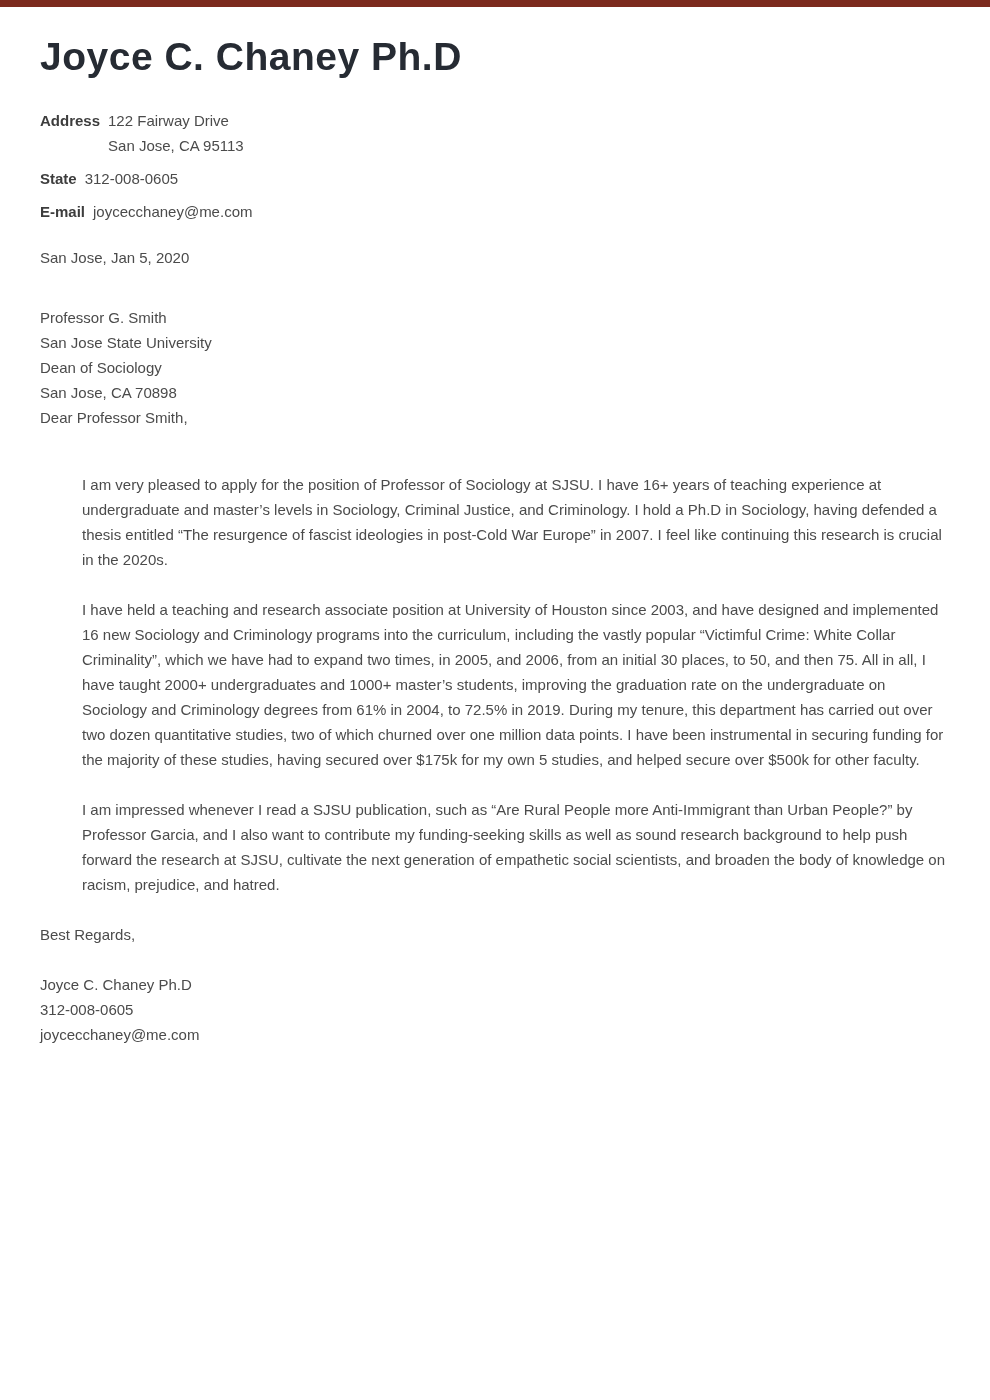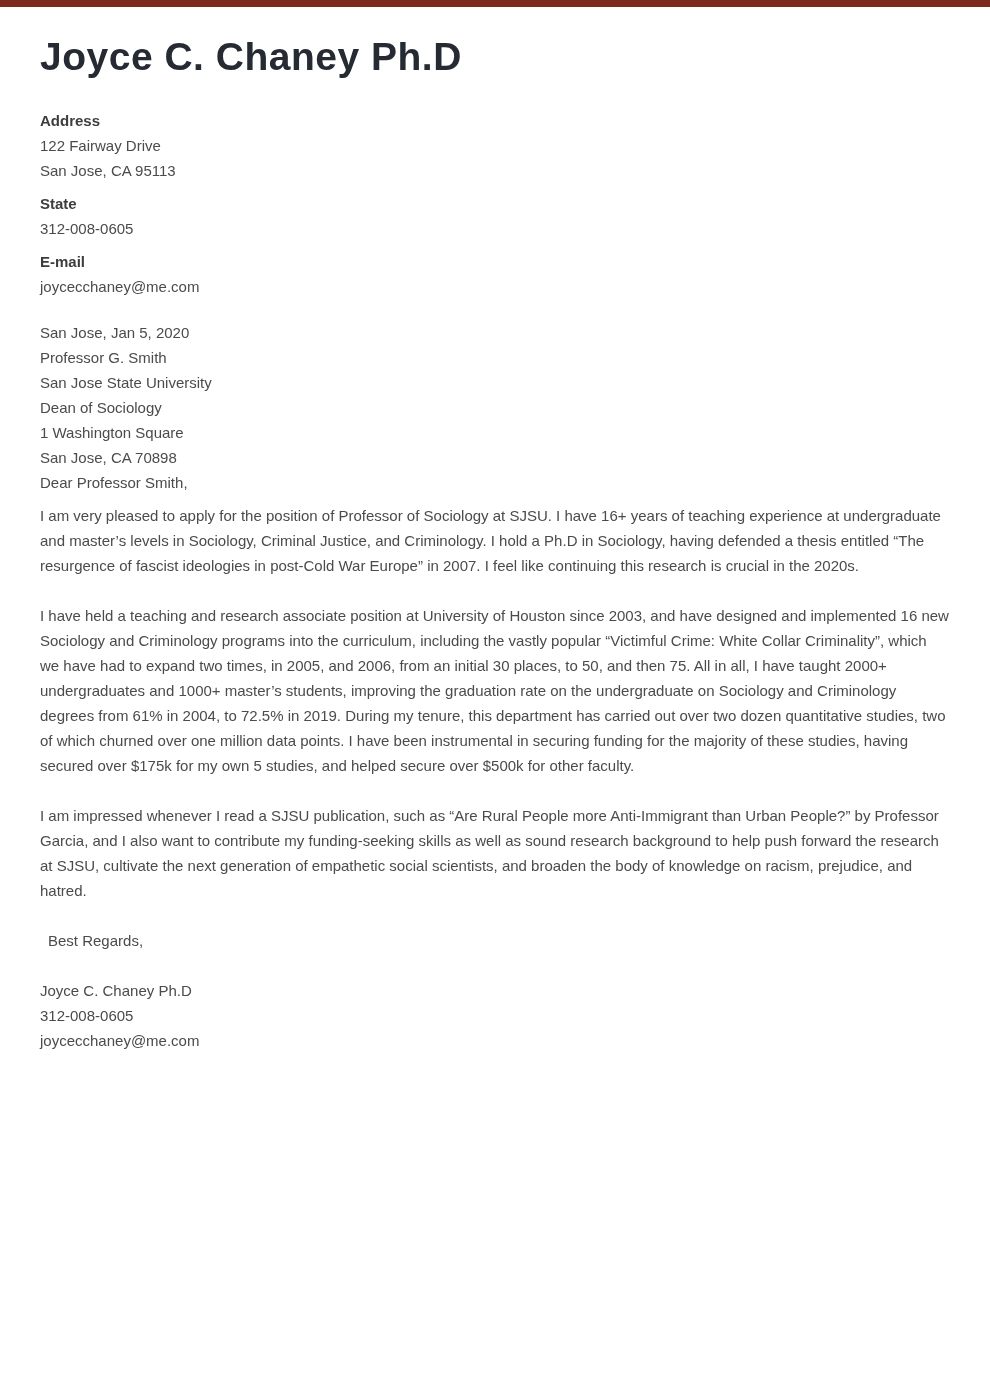--- a/index.html
+++ b/index.html
@@ -25,32 +25,32 @@
     line-height: 46px;
     margin-bottom: 28px;
   }
   .body-text, .contact-row, .date-line, .recipient-line, .salutation,
   .para, .closing, .signature-line {
     font-size: 15px;
     line-height: 25px;
     color: #4b4b4b;
   }
   .contact-block { margin-bottom: 21px; }
-  .contact-row { display: flex; margin-bottom: 8px; flex-direction: column; }
+  .contact-row { display: flex; margin-bottom: 8px; }
   .contact-label {
     font-weight: bold;
     color: #3d3d3d;
     margin-right: 8px;
     white-space: nowrap;
   }
-  .date-line { }
+  .date-line { margin-bottom: 35px; }
   .recipient-block { }
-  .salutation { margin-bottom: 8px; }
-  .para { margin-bottom: 25px; max-width: 912px; }
-  .closing { margin-bottom: 25px; margin-left: 8px; }
+  .salutation { margin-bottom: 42px; }
+  .para { margin-bottom: 25px; max-width: 912px; margin-left: 42px; }
+  .closing { margin-bottom: 25px; }
 </style>
 </head>
 <body>
 
 <div class="accent-bar" style="background: rgb(124, 42, 30);"></div>
 
 <div class="page">
 
   <div class="doc-title">Joyce C. Chaney Ph.D</div>
 
@@ -71,21 +71,20 @@
       <span class="contact-value">joycecchaney@me.com</span>
     </div>
   </div>
 
   <div class="date-line">San Jose, Jan 5, 2020</div>
 
   <div class="recipient-block">
     <div class="recipient-line">Professor G. Smith</div>
     <div class="recipient-line">San Jose State University</div>
     <div class="recipient-line">Dean of Sociology</div>
-    <div class="recipient-line">1 Washington Square</div>
     <div class="recipient-line">San Jose, CA 70898</div>
   </div>
 
   <div class="salutation">Dear Professor Smith,</div>
 
   <p class="para">I am very pleased to apply for the position of Professor of Sociology at SJSU. I have 16+ years of teaching experience at undergraduate and master’s levels in Sociology, Criminal Justice, and Criminology. I hold a Ph.D in Sociology, having defended a thesis entitled “The resurgence of fascist ideologies in post-Cold War Europe” in 2007. I feel like continuing this research is crucial in the 2020s.</p>
   <p class="para">I have held a teaching and research associate position at University of Houston since 2003, and have designed and implemented 16 new Sociology and Criminology programs into the curriculum, including the vastly popular “Victimful Crime: White Collar Criminality”, which we have had to expand two times, in 2005, and 2006, from an initial 30 places, to 50, and then 75. All in all, I have taught 2000+ undergraduates and 1000+ master’s students, improving the graduation rate on the undergraduate on Sociology and Criminology degrees from 61% in 2004, to 72.5% in 2019. During my tenure, this department has carried out over two dozen quantitative studies, two of which churned over one million data points. I have been instrumental in securing funding for the majority of these studies, having secured over $175k for my own 5 studies, and helped secure over $500k for other faculty.</p>
   <p class="para">I am impressed whenever I read a SJSU publication, such as “Are Rural People more Anti-Immigrant than Urban People?” by Professor Garcia, and I also want to contribute my funding-seeking skills as well as sound research background to help push forward the research at SJSU, cultivate the next generation of empathetic social scientists, and broaden the body of knowledge on racism, prejudice, and hatred.</p>
 
   <div class="closing">Best Regards,</div>

